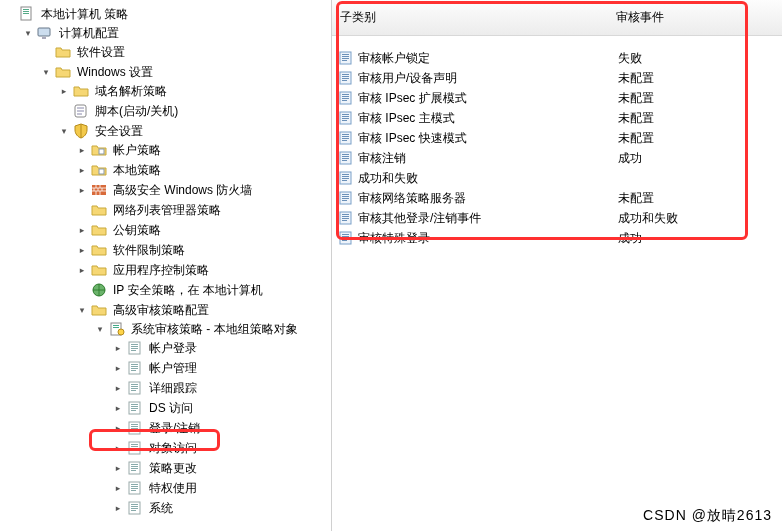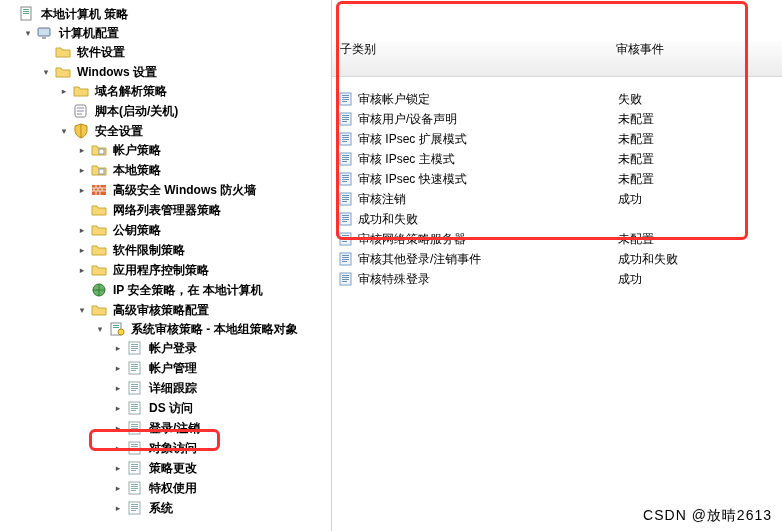--- a/index.html
+++ b/index.html
@@ -35,39 +35,38 @@
       display: inline-flex; align-items: center; justify-content: center;
       font-size: 9px; color: #555; cursor: pointer;
       user-select: none;
     }
     .expander.empty { visibility: hidden; }
     .ico {
       width: 16px; height: 16px;
       display: inline-flex; align-items: center; justify-content: center;
       font-size: 13px;
     }
-    .lbl { padding: 1px 3px; font-weight: bold; }
+    .lbl { padding: 1px 3px; }
     
     .ico-folder svg, .ico-policy svg, .ico-shield svg, .ico-script svg,
     .ico-wall svg, .ico-ip svg, .ico-audit svg, .ico-page svg, .ico-list svg { width:16px; height:16px; }
     .highlight-red {
       border: 3px solid #ff3030;
       border-radius: 6px;
       position: absolute;
       pointer-events: none;
       z-index: 50;
     }
     
     .col-headers {
       display: flex;
       border-bottom: 1px solid #d8d8d8;
-      height: 36px; align-items: flex-start;
+      height: 36px; align-items: center;
       font-size: 12px;
       background: linear-gradient(#fdfdfd,#ececec);
-      margin-top: 41px;
     }
     .col-headers .col1 { width: 280px; padding-left: 8px; }
     .col-headers .col2 { flex: 1; padding-left: 4px; }
     .rows { padding-top: 12px; }
     .row {
       display: flex; align-items: center;
       height: 20px; padding-left: 6px;
     }
     .row .rico { width:16px; height:16px; display:inline-flex; align-items:center; justify-content:center; margin-right:4px;}
     .row .c1 { width: 260px; }

